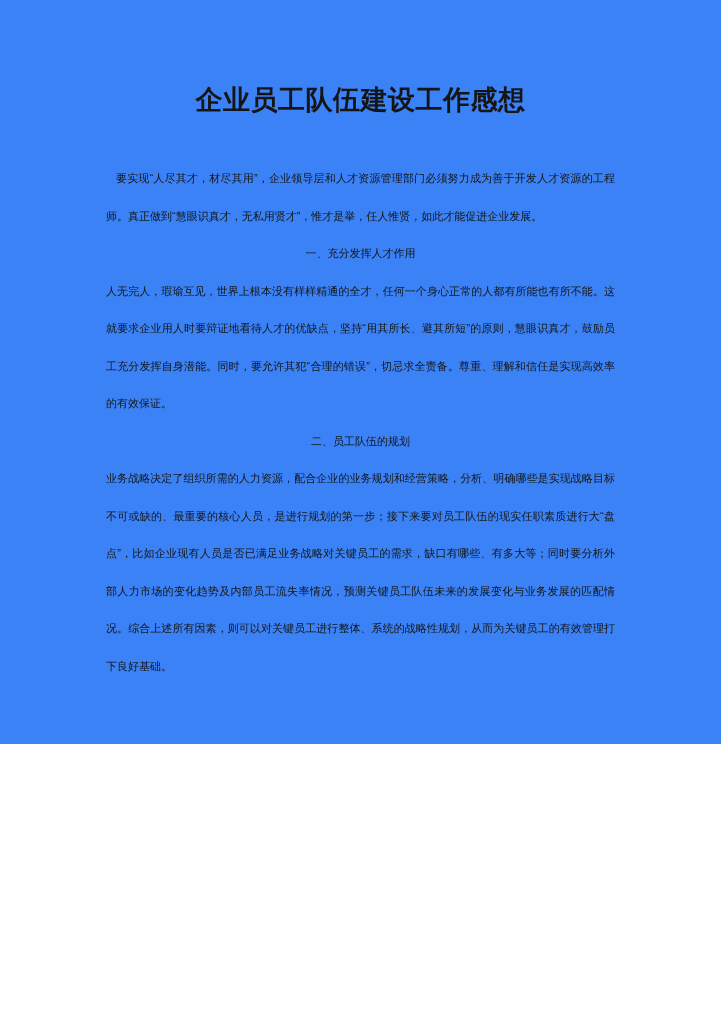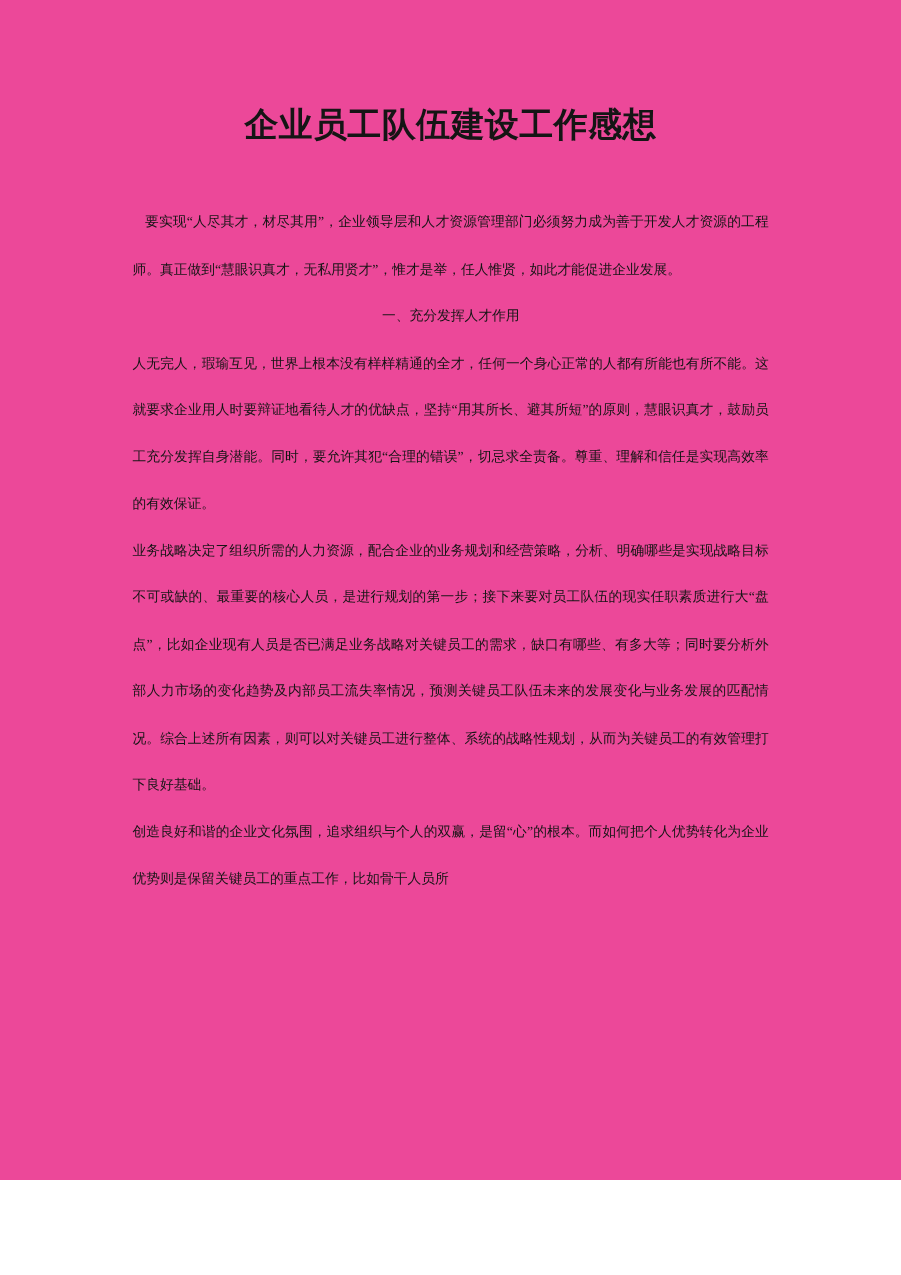--- a/index.html
+++ b/index.html
@@ -3,24 +3,24 @@
 <meta charset="utf-8">
 <style>
   html, body {
     margin: 0;
     padding: 0;
     background: #ffffff;
   }
   .page {
     position: relative;
     width: 721px;
-    height: 944px;
-    background: #ec4899;
+    height: 744px;
+    background: #3b82f6;
     overflow: hidden;
-    font-family: Liberation Serif, serif;
+    font-family: Liberation Sans, sans-serif;
     color: #151515;
   }
   .doc-title {
     position: absolute;
     top: 79px;
     left: 0;
     width: 721px;
     margin: 0;
     text-align: center;
     font-size: 27px;
@@ -54,16 +54,16 @@
 </style>
 </head>
 <body>
 
 <div class="page">
   <h1 class="doc-title">企业员工队伍建设工作感想</h1>
   <div class="doc-body">
       <div class="doc-paragraph first-indent">要实现“人尽其才，材尽其用”，企业领导层和人才资源管理部门必须努力成为善于开发人才资源的工程师。真正做到“慧眼识真才，无私用贤才”，惟才是举，任人惟贤，如此才能促进企业发展。</div>
       <div class="doc-heading">一、充分发挥人才作用</div>
       <div class="doc-paragraph">人无完人，瑕瑜互见，世界上根本没有样样精通的全才，任何一个身心正常的人都有所能也有所不能。这就要求企业用人时要辩证地看待人才的优缺点，坚持“用其所长、避其所短”的原则，慧眼识真才，鼓励员工充分发挥自身潜能。同时，要允许其犯“合理的错误”，切忌求全责备。尊重、理解和信任是实现高效率的有效保证。</div>
+      <div class="doc-heading">二、员工队伍的规划</div>
       <div class="doc-paragraph">业务战略决定了组织所需的人力资源，配合企业的业务规划和经营策略，分析、明确哪些是实现战略目标不可或缺的、最重要的核心人员，是进行规划的第一步；接下来要对员工队伍的现实任职素质进行大“盘点”，比如企业现有人员是否已满足业务战略对关键员工的需求，缺口有哪些、有多大等；同时要分析外部人力市场的变化趋势及内部员工流失率情况，预测关键员工队伍未来的发展变化与业务发展的匹配情况。综合上述所有因素，则可以对关键员工进行整体、系统的战略性规划，从而为关键员工的有效管理打下良好基础。</div>
-      <div class="doc-paragraph">创造良好和谐的企业文化氛围，追求组织与个人的双赢，是留“心”的根本。而如何把个人优势转化为企业优势则是保留关键员工的重点工作，比如骨干人员所</div>
     </div>
 </div>
 
 </body></html>

